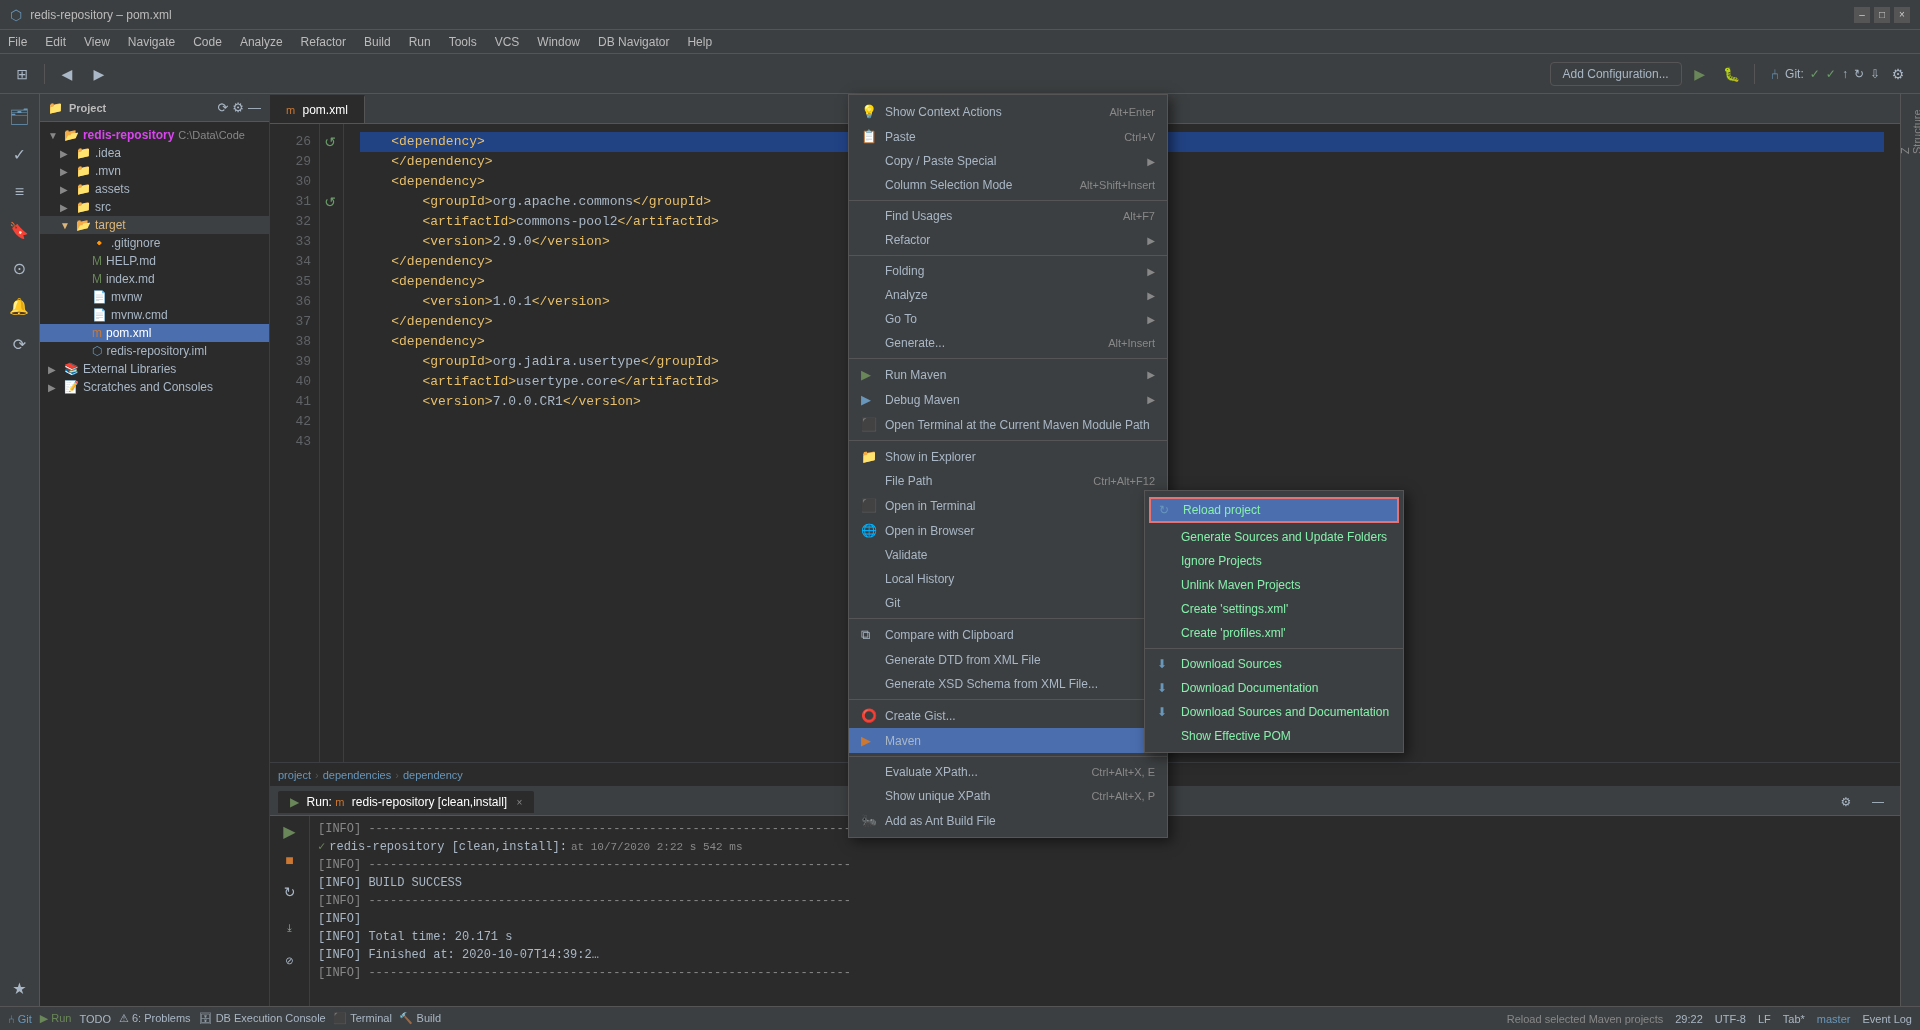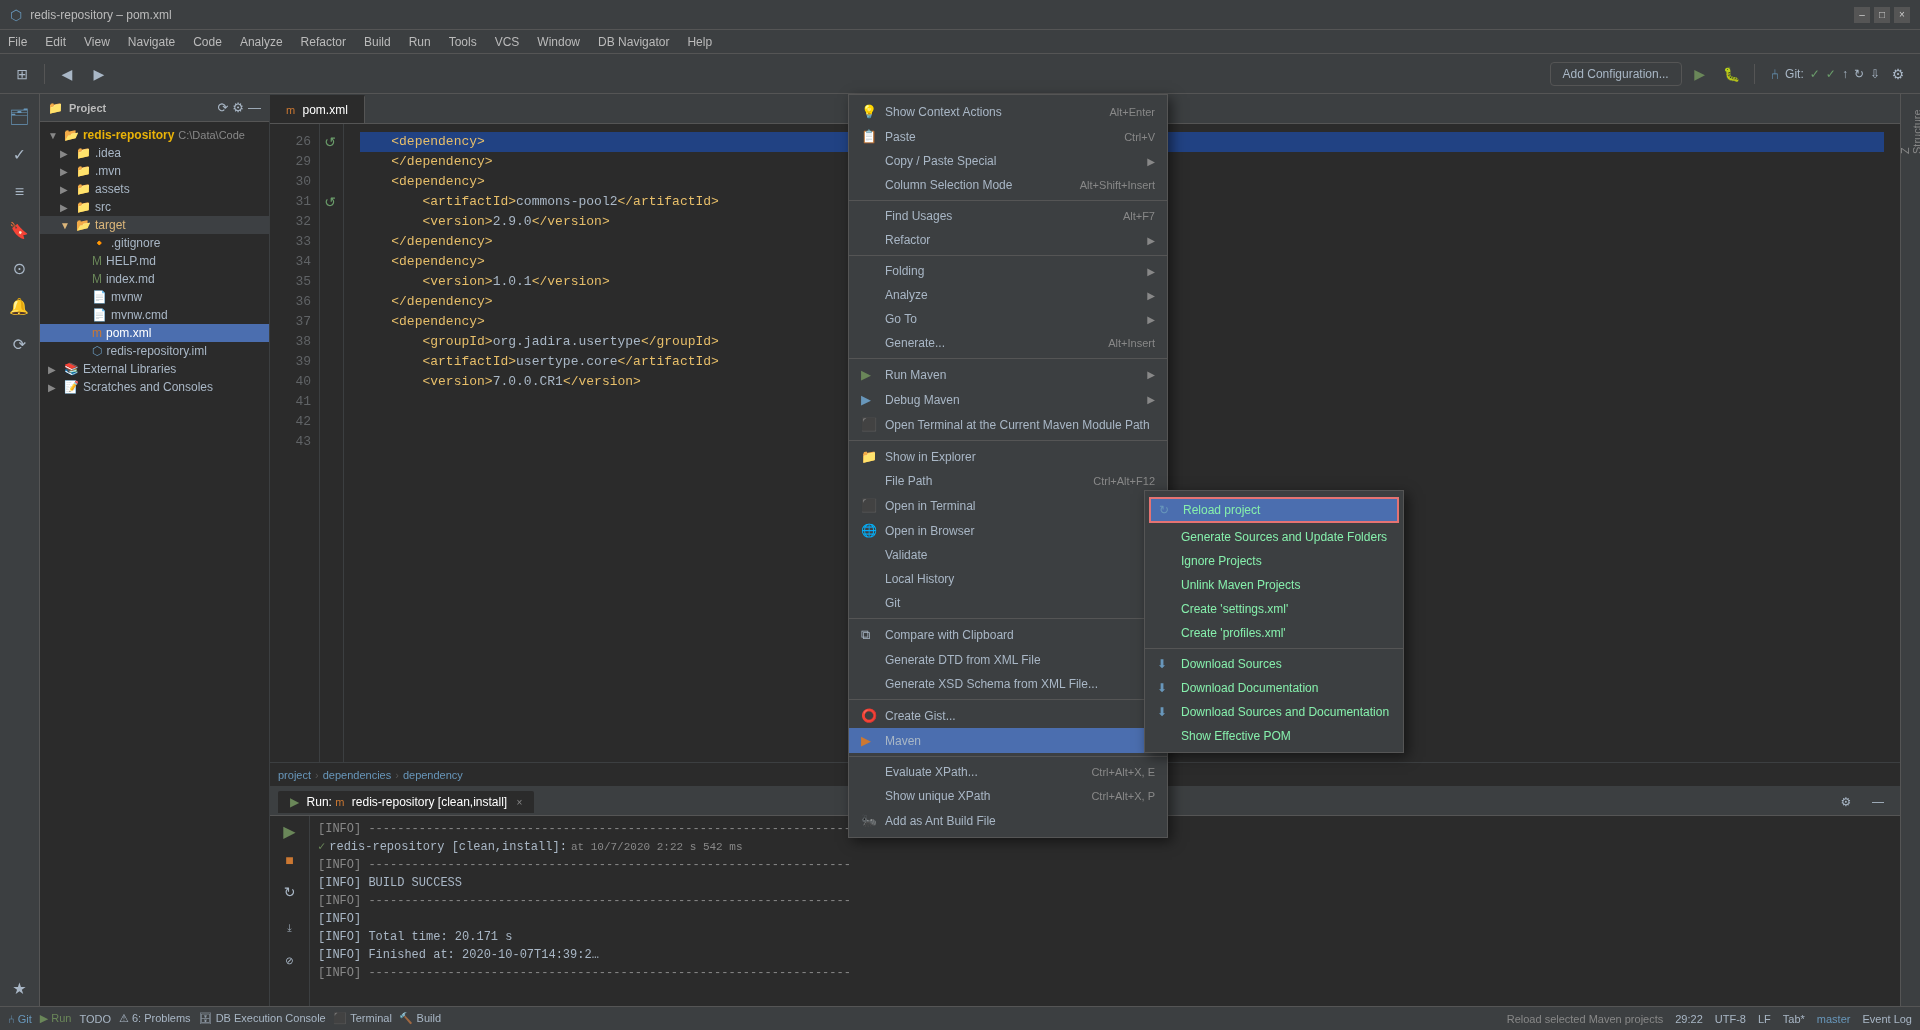--- a/index.html
+++ b/index.html
@@ -521,21 +521,21 @@
         <span class="ph-icon">⟳</span>
         <span class="ph-icon">⚙</span>
         <span class="ph-icon">—</span>
       </div>
     </div>
     <div id="project-tree">
 
       <div class="tree-item">
         <span class="arrow">▼</span>
         <span class="folder-open">📂</span>
-        <span style="color:#eab308; font-weight:bold;">redis-repository</span>
+        <span style="color:#d946ef; font-weight:bold;">redis-repository</span>
         <span style="color:#888; font-size:11px;">  C:\Data\Code</span>
       </div>
 
       <div class="tree-item indent1">
         <span class="arrow">▶</span>
         <span class="folder-icon">📁</span>
         <span>.idea</span>
       </div>
 
       <div class="tree-item indent1">
@@ -654,20 +654,21 @@
         <div style="height:20px;"></div>
         <div style="height:20px;"></div>
         <div class="gutter-icon">↺</div>
       </div>
 
       <div id="code-area">
         <div class="code-line highlight-line" style="background:#214283;">    <span class="xml-bracket">&lt;</span><span class="xml-tag">dependency</span><span class="xml-bracket">&gt;</span></div>
         <div class="code-line"></div>
         <div class="code-line">    <span class="xml-bracket">&lt;/</span><span class="xml-tag">dependency</span><span class="xml-bracket">&gt;</span></div>
         <div class="code-line">    <span class="xml-bracket">&lt;</span><span class="xml-tag">dependency</span><span class="xml-bracket">&gt;</span></div>
+        <div class="code-line">        <span class="xml-bracket">&lt;</span><span class="xml-tag">groupId</span><span class="xml-bracket">&gt;</span><span class="xml-text">org.apache.commons</span><span class="xml-bracket">&lt;/</span><span class="xml-tag">groupId</span><span class="xml-bracket">&gt;</span></div>
         <div class="code-line">        <span class="xml-bracket">&lt;</span><span class="xml-tag">artifactId</span><span class="xml-bracket">&gt;</span><span class="xml-text">commons-pool2</span><span class="xml-bracket">&lt;/</span><span class="xml-tag">artifactId</span><span class="xml-bracket">&gt;</span></div>
         <div class="code-line">        <span class="xml-bracket">&lt;</span><span class="xml-tag">version</span><span class="xml-bracket">&gt;</span><span class="xml-text">2.9.0</span><span class="xml-bracket">&lt;/</span><span class="xml-tag">version</span><span class="xml-bracket">&gt;</span></div>
         <div class="code-line">    <span class="xml-bracket">&lt;/</span><span class="xml-tag">dependency</span><span class="xml-bracket">&gt;</span></div>
         <div class="code-line">    <span class="xml-bracket">&lt;</span><span class="xml-tag">dependency</span><span class="xml-bracket">&gt;</span></div>
         <div class="code-line">        <span class="xml-bracket">&lt;</span><span class="xml-tag">version</span><span class="xml-bracket">&gt;</span><span class="xml-text">1.0.1</span><span class="xml-bracket">&lt;/</span><span class="xml-tag">version</span><span class="xml-bracket">&gt;</span></div>
         <div class="code-line">    <span class="xml-bracket">&lt;/</span><span class="xml-tag">dependency</span><span class="xml-bracket">&gt;</span></div>
         <div class="code-line">    <span class="xml-bracket">&lt;</span><span class="xml-tag">dependency</span><span class="xml-bracket">&gt;</span></div>
         <div class="code-line">        <span class="xml-bracket">&lt;</span><span class="xml-tag">groupId</span><span class="xml-bracket">&gt;</span><span class="xml-text">org.jadira.usertype</span><span class="xml-bracket">&lt;/</span><span class="xml-tag">groupId</span><span class="xml-bracket">&gt;</span></div>
         <div class="code-line">        <span class="xml-bracket">&lt;</span><span class="xml-tag">artifactId</span><span class="xml-bracket">&gt;</span><span class="xml-text">usertype.core</span><span class="xml-bracket">&lt;/</span><span class="xml-tag">artifactId</span><span class="xml-bracket">&gt;</span></div>
         <div class="code-line">        <span class="xml-bracket">&lt;</span><span class="xml-tag">version</span><span class="xml-bracket">&gt;</span><span class="xml-text">7.0.0.CR1</span><span class="xml-bracket">&lt;/</span><span class="xml-tag">version</span><span class="xml-bracket">&gt;</span></div>

